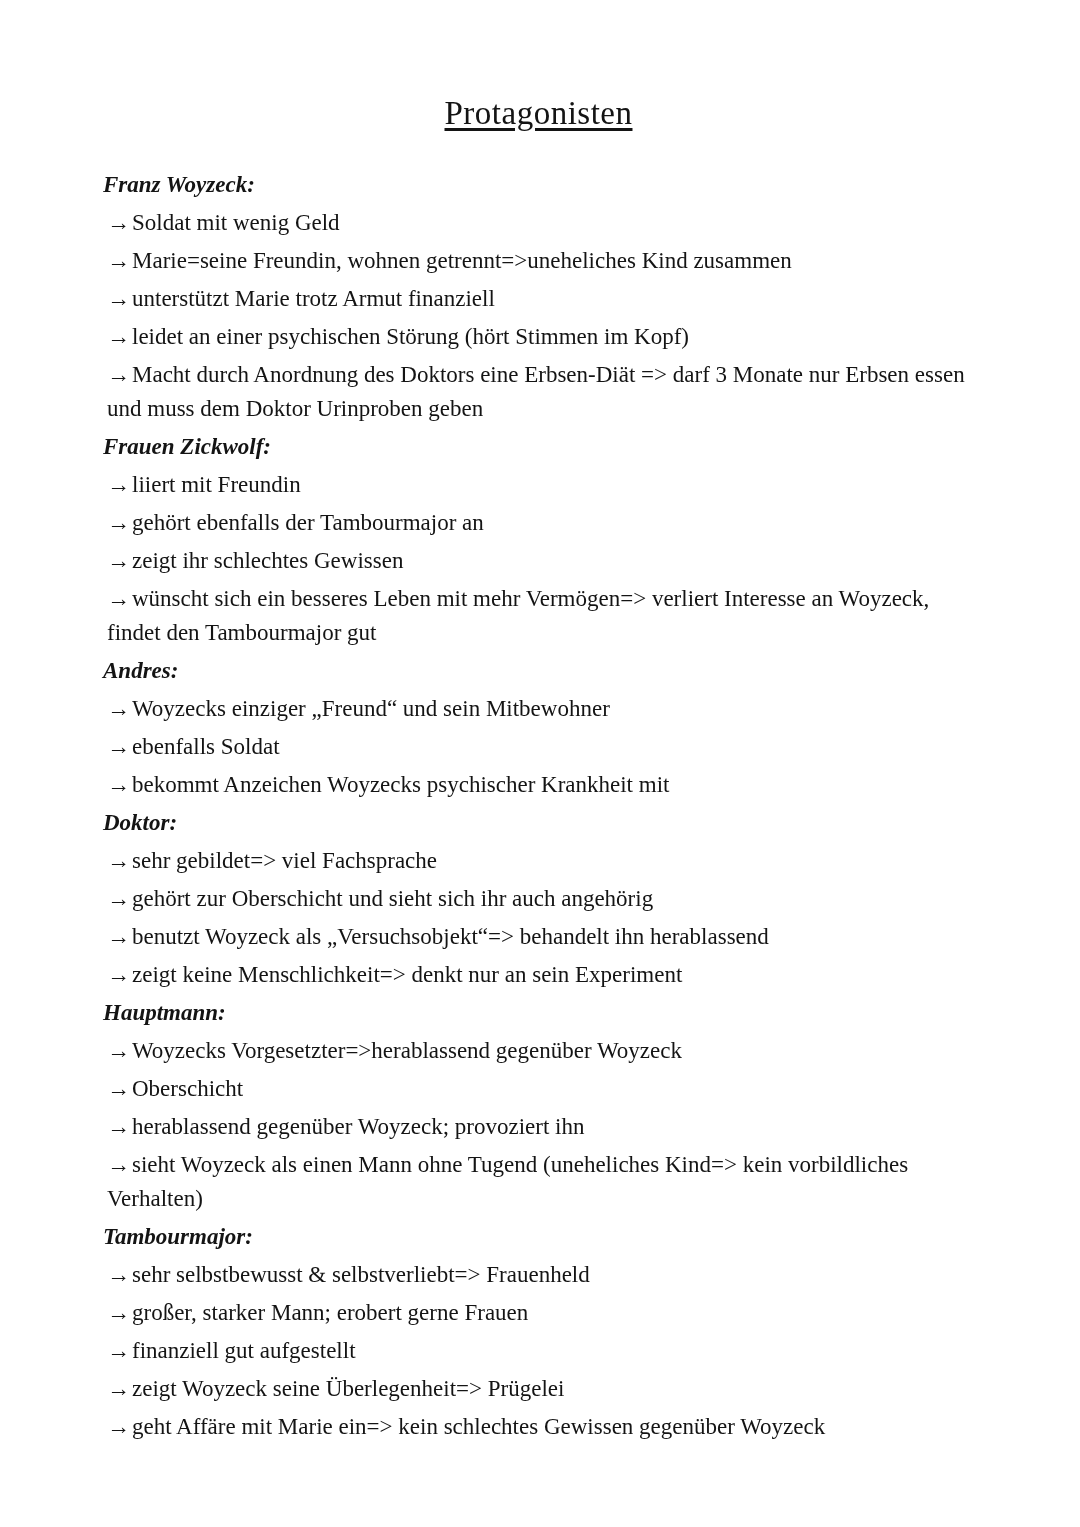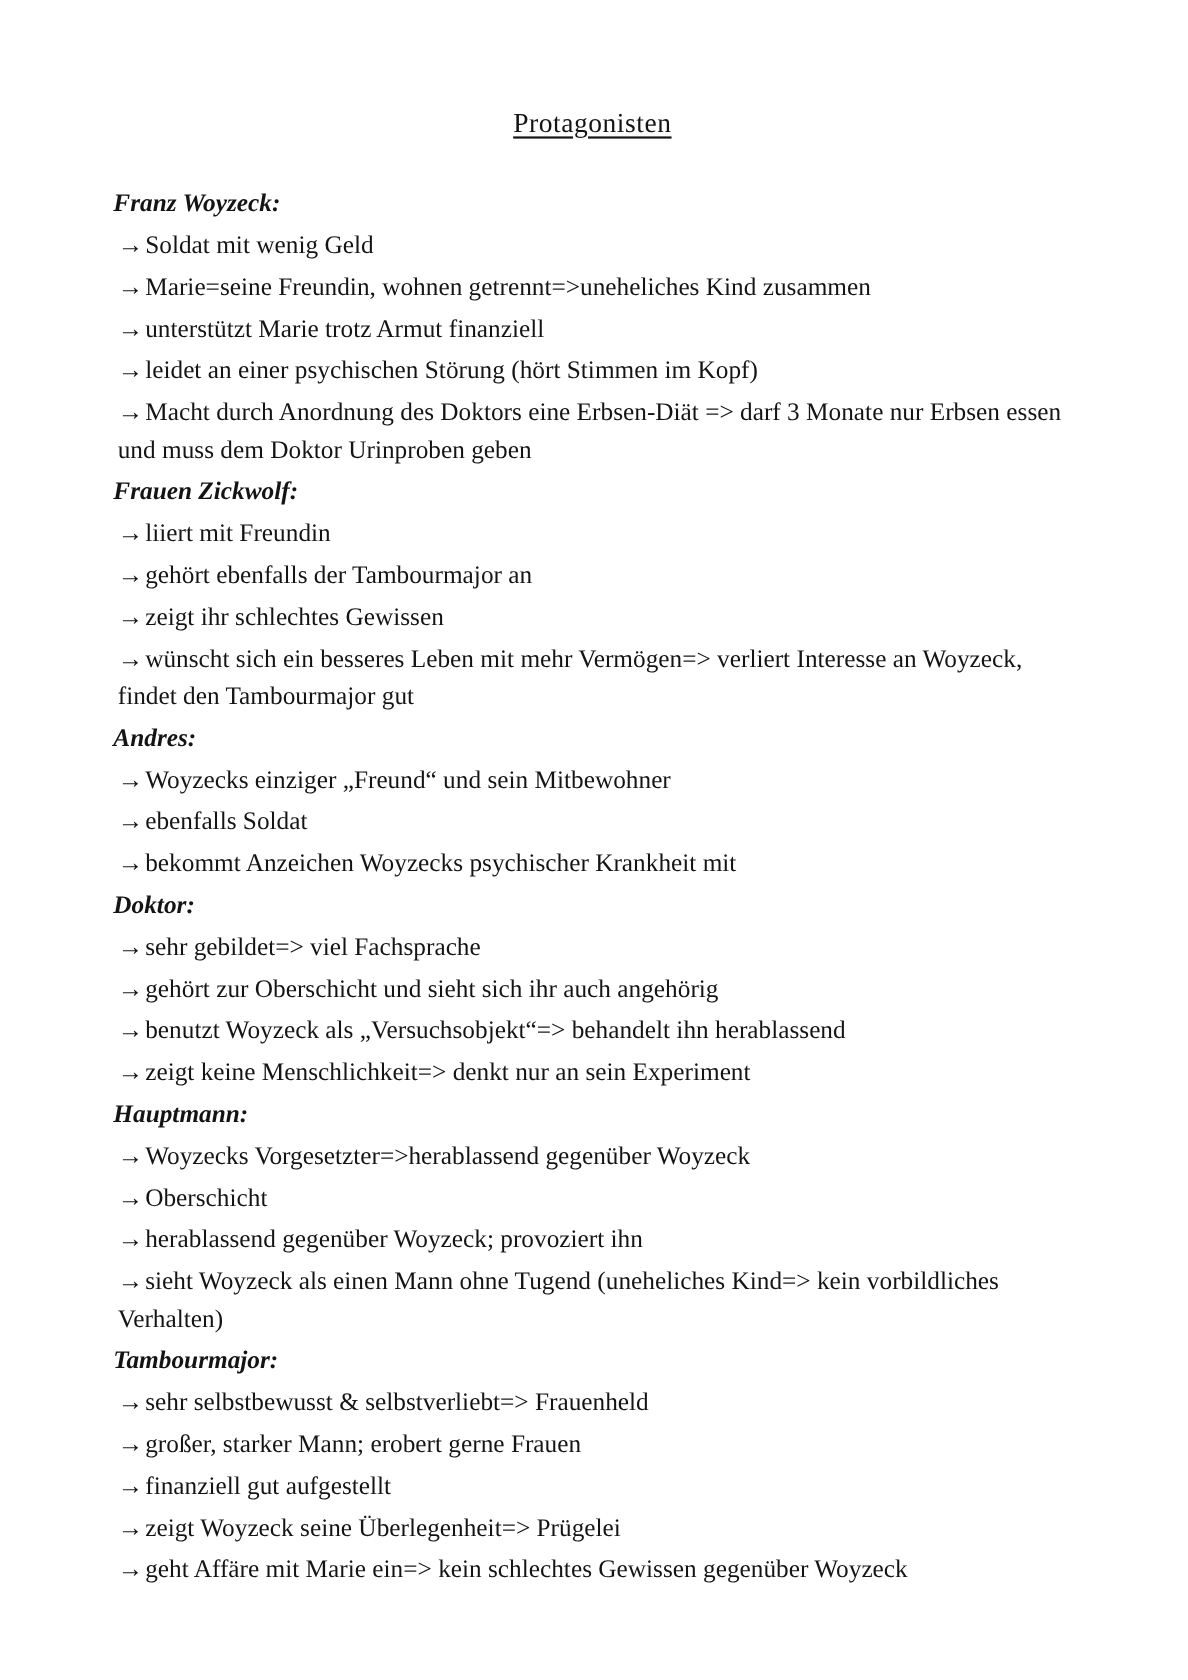--- a/index.html
+++ b/index.html
@@ -12,21 +12,21 @@
     min-height: 1527px;
     box-sizing: border-box;
     padding: 96px 106px 40px 103px;
     background: #ffffff;
     color: #141414;
     font-family: "Liberation Serif", "DejaVu Serif", serif;
     font-size: 23px;
     line-height: 34px;
   }
   .title {
-    font-size: 25px;
+    font-size: 33px;
     font-weight: normal;
     text-align: center;
     text-decoration: underline;
     text-underline-offset: 4px;
     margin: 0 0 38px 0;
     letter-spacing: 0.5px;
   }
   .heading {
     font-weight: bold;
     font-style: italic;

